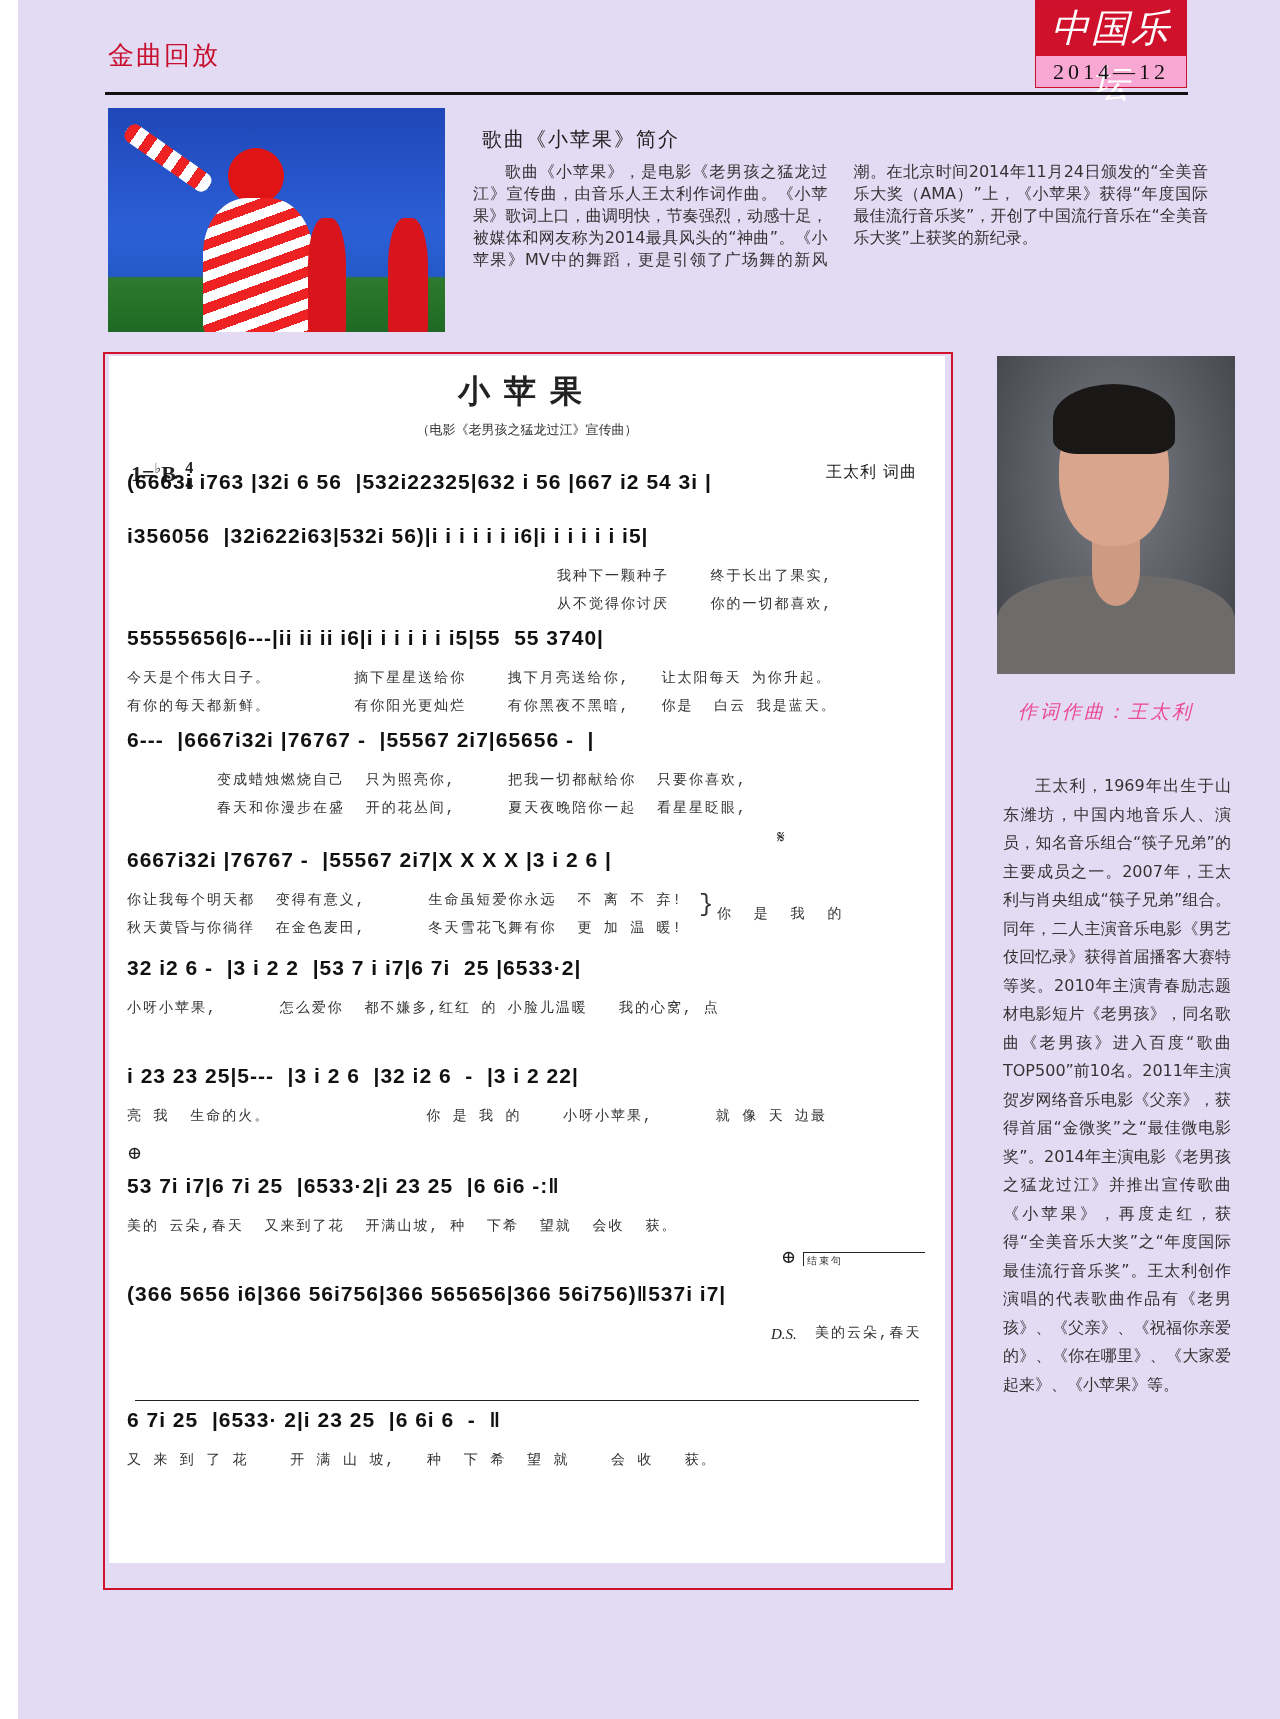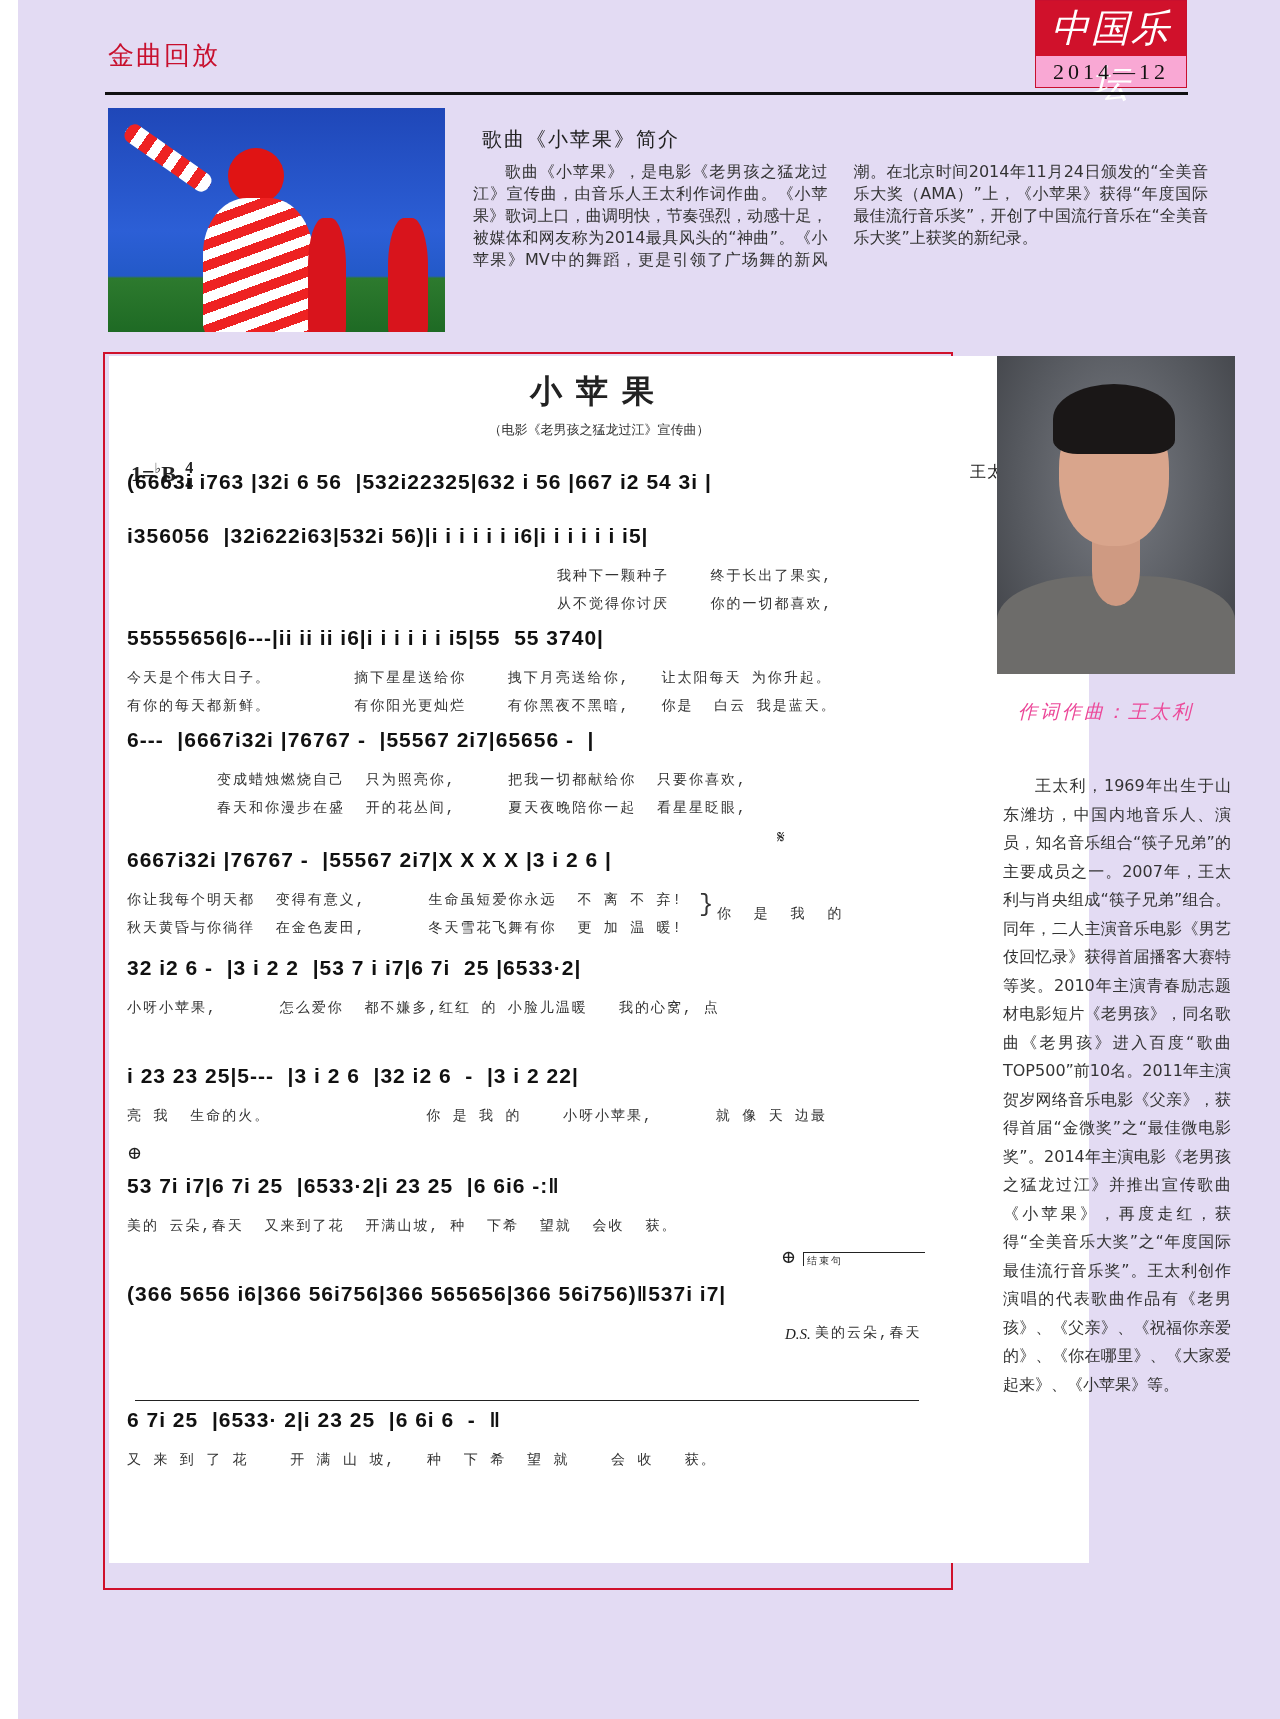--- a/index.html
+++ b/index.html
@@ -16,34 +16,34 @@
 
   
   .intro-photo { position: absolute; left: 108px; top: 108px; width: 337px; height: 224px; overflow: hidden; background: linear-gradient(180deg,#1f47b8 0%,#2c5fd6 55%,#2359c8 75%,#2d7a2e 76%,#1e6a24 100%); }
   .intro-photo .fig { position: absolute; border-radius: 40% 40% 10% 10%; }
   .intro-title { position: absolute; left: 482px; top: 126px; font-family: "DejaVu Serif", serif; font-size: 20px; color: #222; letter-spacing: 2px; }
   .intro-body { position: absolute; left: 473px; top: 161px; width: 735px; column-count: 2; column-gap: 26px; font-size: 16px; line-height: 22px; color: #333; text-align: justify; }
   .intro-body p { text-indent: 2em; }
 
   
   .score-frame { position: absolute; left: 103px; top: 352px; width: 850px; height: 1238px; border: 2px solid #d0112b; }
-  .score { position: absolute; left: 109px; top: 356px; width: 980px; height: 1207px; background: #fff; }
+  .score { position: absolute; left: 109px; top: 356px; width: 836px; height: 1207px; background: #fff; }
   .score-title { position: absolute; left: 0; right: 0; top: 14px; text-align: center; font-family: "DejaVu Serif", serif; font-size: 32px; font-weight: bold; letter-spacing: 14px; }
   .score-subtitle { position: absolute; left: 0; right: 0; top: 65px; text-align: center; font-family: "DejaVu Serif", serif; font-size: 13px; color: #333; }
   .key-sig { position: absolute; left: 22px; top: 104px; font-family: "Liberation Serif", serif; font-size: 22px; font-weight: bold; }
   .key-sig sup { font-size: 14px; font-weight: normal; }
   .time-sig { display: inline-block; vertical-align: middle; font-size: 16px; line-height: 16px; text-align: center; margin-left: 4px; }
   .composer { position: absolute; right: 28px; top: 106px; font-family: "DejaVu Serif", serif; font-size: 16px; letter-spacing: 1px; }
 
   .row { position: absolute; left: 18px; width: 800px; font-family: "Liberation Sans", sans-serif; font-weight: bold; font-size: 21px; white-space: pre; letter-spacing: 1px; color: #111; }
   .lyric { position: absolute; font-family: Liberation Mono, monospace; font-size: 14px; color: #333; white-space: pre; letter-spacing: 2px; }
   .mark { position: absolute; font-family: "DejaVu Serif", serif; font-size: 18px; color: #222; }
   .coda-bracket { position: absolute; border-top: 1px solid #222; border-left: 1px solid #222; height: 14px; }
   .end-rule { position: absolute; left: 26px; top: 1044px; width: 784px; height: 1px; background: #222; }
-  .ds-label { position: absolute; font-family: "Liberation Serif", serif; font-style: italic; font-size: 15px; margin-left: 14px; }
+  .ds-label { position: absolute; font-family: "Liberation Serif", serif; font-style: italic; font-size: 15px; }
 
   
   .portrait { position: absolute; left: 997px; top: 356px; width: 238px; height: 318px; background: radial-gradient(ellipse at 50% 40%, #7a7d84 0%, #55585e 60%, #3d3f44 100%); overflow: hidden; }
   .portrait .head { position: absolute; left: 62px; top: 40px; width: 110px; height: 150px; border-radius: 48% 48% 45% 45%; background: #d9a58c; }
   .portrait .hair { position: absolute; left: 56px; top: 28px; width: 122px; height: 70px; border-radius: 50% 50% 20% 20%; background: #1a1717; }
   .portrait .body { position: absolute; left: 0; top: 220px; width: 238px; height: 110px; border-radius: 40% 40% 0 0; background: #6d6c6a; }
   .portrait .neck { position: absolute; left: 95px; top: 180px; width: 48px; height: 70px; background: #cf9a82; border-radius: 0 0 50% 50%; }
   .bio-caption { position: absolute; left: 1018px; top: 699px; font-family: "DejaVu Serif", serif; font-size: 19px; letter-spacing: 3px; color: #ec4899; font-style: italic; }
   .bio-body { position: absolute; left: 1003px; top: 772px; width: 228px; font-size: 16px; line-height: 28.5px; color: #333; text-align: justify; }
   .bio-body p { text-indent: 2em; }

